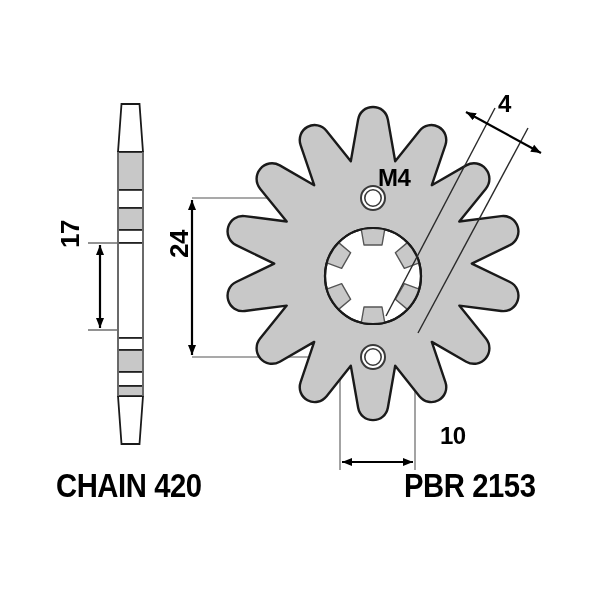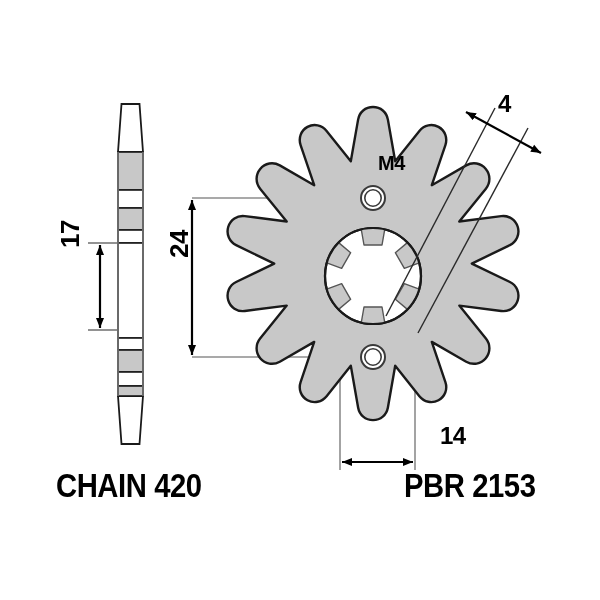--- a/index.html
+++ b/index.html
@@ -7,21 +7,21 @@
        font-family:"Liberation Sans",sans-serif;}
   #stage{position:relative;width:600px;height:600px;}
   svg{position:absolute;left:0;top:0;}
   .lbl{position:absolute;font-weight:bold;color:#000;
        font-family:"Liberation Sans",sans-serif;
        letter-spacing:-0.5px;white-space:nowrap;}
   #chain-label{left:56px;top:466px;font-size:34px;
        transform:scaleX(0.86);transform-origin:left top;}
   #pbr-label{left:404px;top:466px;font-size:34px;
        transform:scaleX(0.86);transform-origin:left top;}
-  #m4-label{left:378px;top:152px;font-size:20px;}
+  #m4-label{left:378px;top:164px;font-size:24px;}
   #dim4-label{left:498px;top:90px;font-size:24px;}
   #dim14-label{left:440px;top:422px;font-size:24px;}
   #dim17-label{left:55px;top:248px;font-size:26px;
        transform:rotate(-90deg);transform-origin:left top;}
   #dim24-label{left:164px;top:258px;font-size:26px;
        transform:rotate(-90deg);transform-origin:left top;}
 </style>
 </head>
 <body>
 
@@ -190,19 +190,19 @@
   </svg>
 
   <div class="lbl" id="chain-label">CHAIN 420</div>
 
   <div class="lbl" id="pbr-label">PBR 2153</div>
 
   <div class="lbl" id="m4-label">M4</div>
 
   <div class="lbl" id="dim4-label">4</div>
 
-  <div class="lbl" id="dim14-label">14</div>
+  <div class="lbl" id="dim14-label">10</div>
 
   <div class="lbl" id="dim17-label">17</div>
 
   <div class="lbl" id="dim24-label">24</div>
 
 </div>
 
 </body></html>

